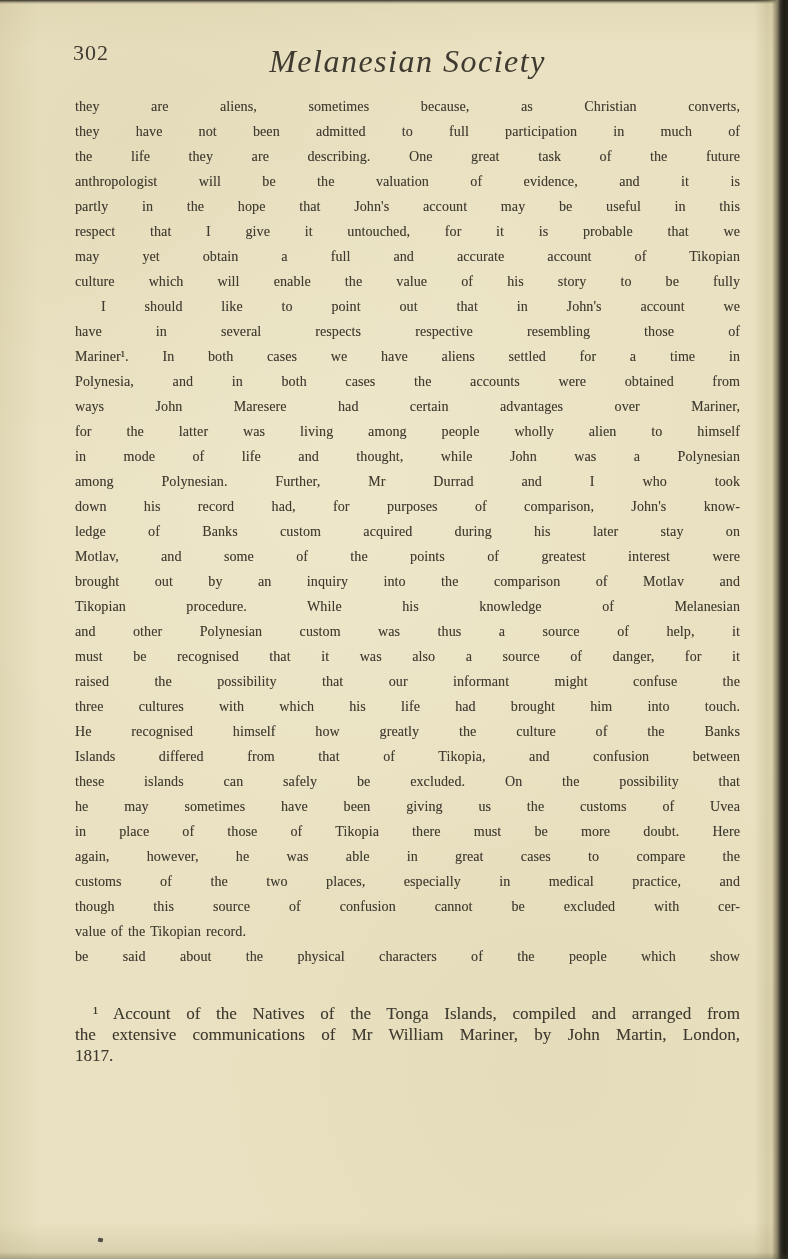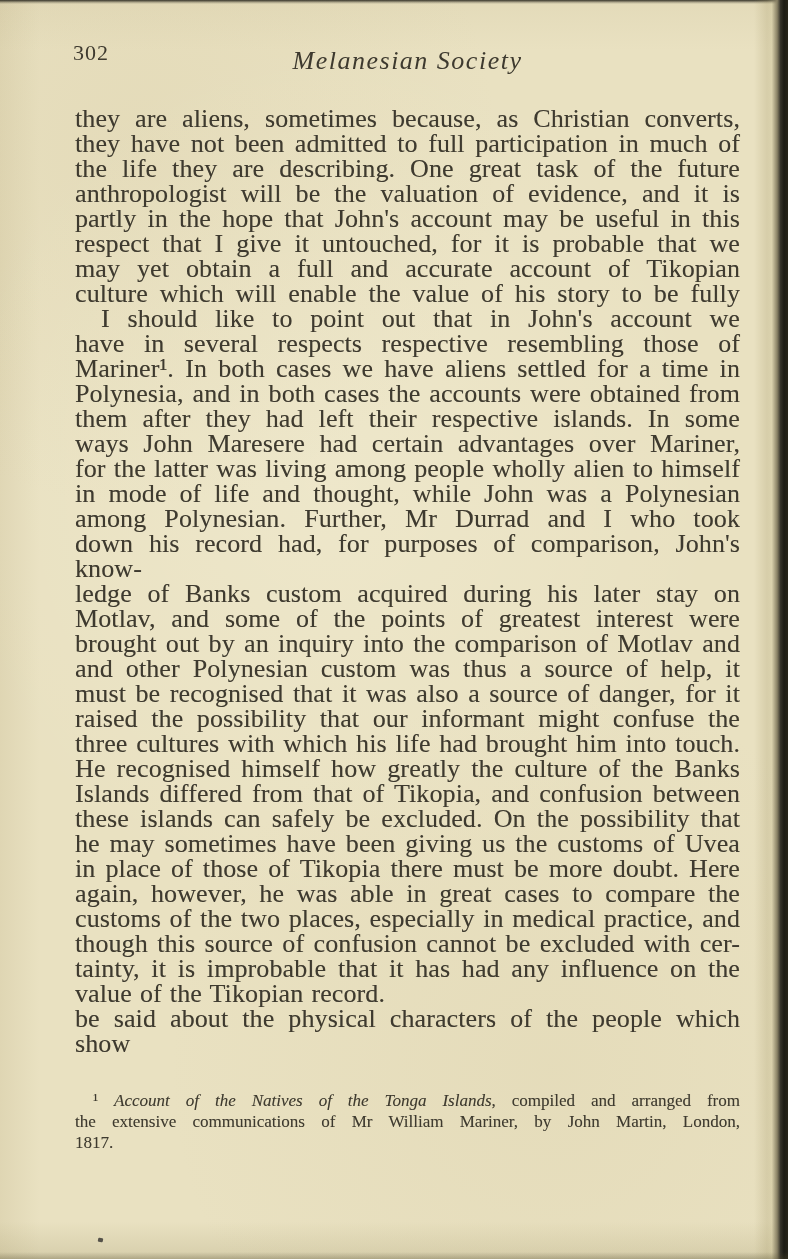--- a/index.html
+++ b/index.html
@@ -63,46 +63,46 @@
     text-align: center;
   }
   .page-number {
     position: absolute; left: -2px; bottom: 8px;
     font-size: 22px;
     letter-spacing: 1px;
     line-height: 34px;
   }
   .running-head {
     font-style: italic;
-    font-size: 26px;
+    font-size: 32px;
     letter-spacing: 1.5px;
   }
   .body-text {
-    margin-top: 28px;
-    font-size: 26px;
+    margin-top: 16px;
+    font-size: 14px;
     line-height: 25px;
     word-spacing: 1.5px;
     letter-spacing: 0.1px;
     text-shadow: 0.2px 0.3px 0.4px rgba(62,58,47,0.35);
   }
   .footnote {
     margin-top: 34px;
     font-size: 17px;
     line-height: 21px;
     word-spacing: 1px;
     text-shadow: 0.2px 0.3px 0.3px rgba(62,58,47,0.3);
   }
   .line {
     text-align: justify;
     text-align-last: justify;
   }
   .line.last { text-align-last: left; }
   .body-text .line.indent { text-indent: 26px; }
   .footnote .line.indent { text-indent: 18px; }
-  .italic { font-style: italic; }
+  .italic { }
 </style>
 </head>
 <body>
 
 <div class="page">
   <div class="edge-top"></div>
   <div class="edge-right"></div>
   <div class="edge-bottom"></div>
   <div class="speck"></div>
 
@@ -118,42 +118,41 @@
         <div class="line">the life they are describing.  One great task of the future</div>
         <div class="line">anthropologist will be the valuation of evidence, and it is</div>
         <div class="line">partly in the hope that John's account may be useful in this</div>
         <div class="line">respect that I give it untouched, for it is probable that we</div>
         <div class="line">may yet obtain a full and accurate account of Tikopian</div>
         <div class="line">culture which will enable the value of his story to be fully</div>
         <div class="line indent">I should like to point out that in John's account we</div>
         <div class="line">have in several respects respective resembling those of</div>
         <div class="line">Mariner¹.  In both cases we have aliens settled for a time in</div>
         <div class="line">Polynesia, and in both cases the accounts were obtained from</div>
-        <div class="line">them after they had left their respective islands.  In some</div>
         <div class="line">ways John Maresere had certain advantages over Mariner,</div>
         <div class="line">for the latter was living among people wholly alien to himself</div>
         <div class="line">in mode of life and thought, while John was a Polynesian</div>
         <div class="line">among Polynesian.  Further, Mr Durrad and I who took</div>
         <div class="line">down his record had, for purposes of comparison, John's know-</div>
         <div class="line">ledge of Banks custom acquired during his later stay on</div>
         <div class="line">Motlav, and some of the points of greatest interest were</div>
         <div class="line">brought out by an inquiry into the comparison of Motlav and</div>
+        <div class="line">Tikopian procedure.  While his knowledge of Melanesian</div>
         <div class="line">and other Polynesian custom was thus a source of help, it</div>
         <div class="line">must be recognised that it was also a source of danger, for it</div>
         <div class="line">raised the possibility that our informant might confuse the</div>
         <div class="line">three cultures with which his life had brought him into touch.</div>
         <div class="line">He recognised himself how greatly the culture of the Banks</div>
         <div class="line">Islands differed from that of Tikopia, and confusion between</div>
         <div class="line">these islands can safely be excluded.  On the possibility that</div>
         <div class="line">he may sometimes have been giving us the customs of Uvea</div>
         <div class="line">in place of those of Tikopia there must be more doubt.  Here</div>
         <div class="line">again, however, he was able in great cases to compare the</div>
         <div class="line">customs of the two places, especially in medical practice, and</div>
         <div class="line">though this source of confusion cannot be excluded with cer-</div>
-        <div class="line">tainty, it is improbable that it has had any influence on the</div>
         <div class="line last">value of the Tikopian record.</div>
         <div class="line">be said about the physical characters of the people which show</div>
       </main>
 
     <footer class="footnote" id="footnote-lines">
         <div class="line indent"><span>¹ </span><span class="italic">Account of the Natives of the Tonga Islands</span><span>, compiled and arranged from</span></div>
         <div class="line">the extensive communications of Mr William Mariner, by John Martin, London,</div>
         <div class="line last">1817.</div>
       </footer>
   </div>

